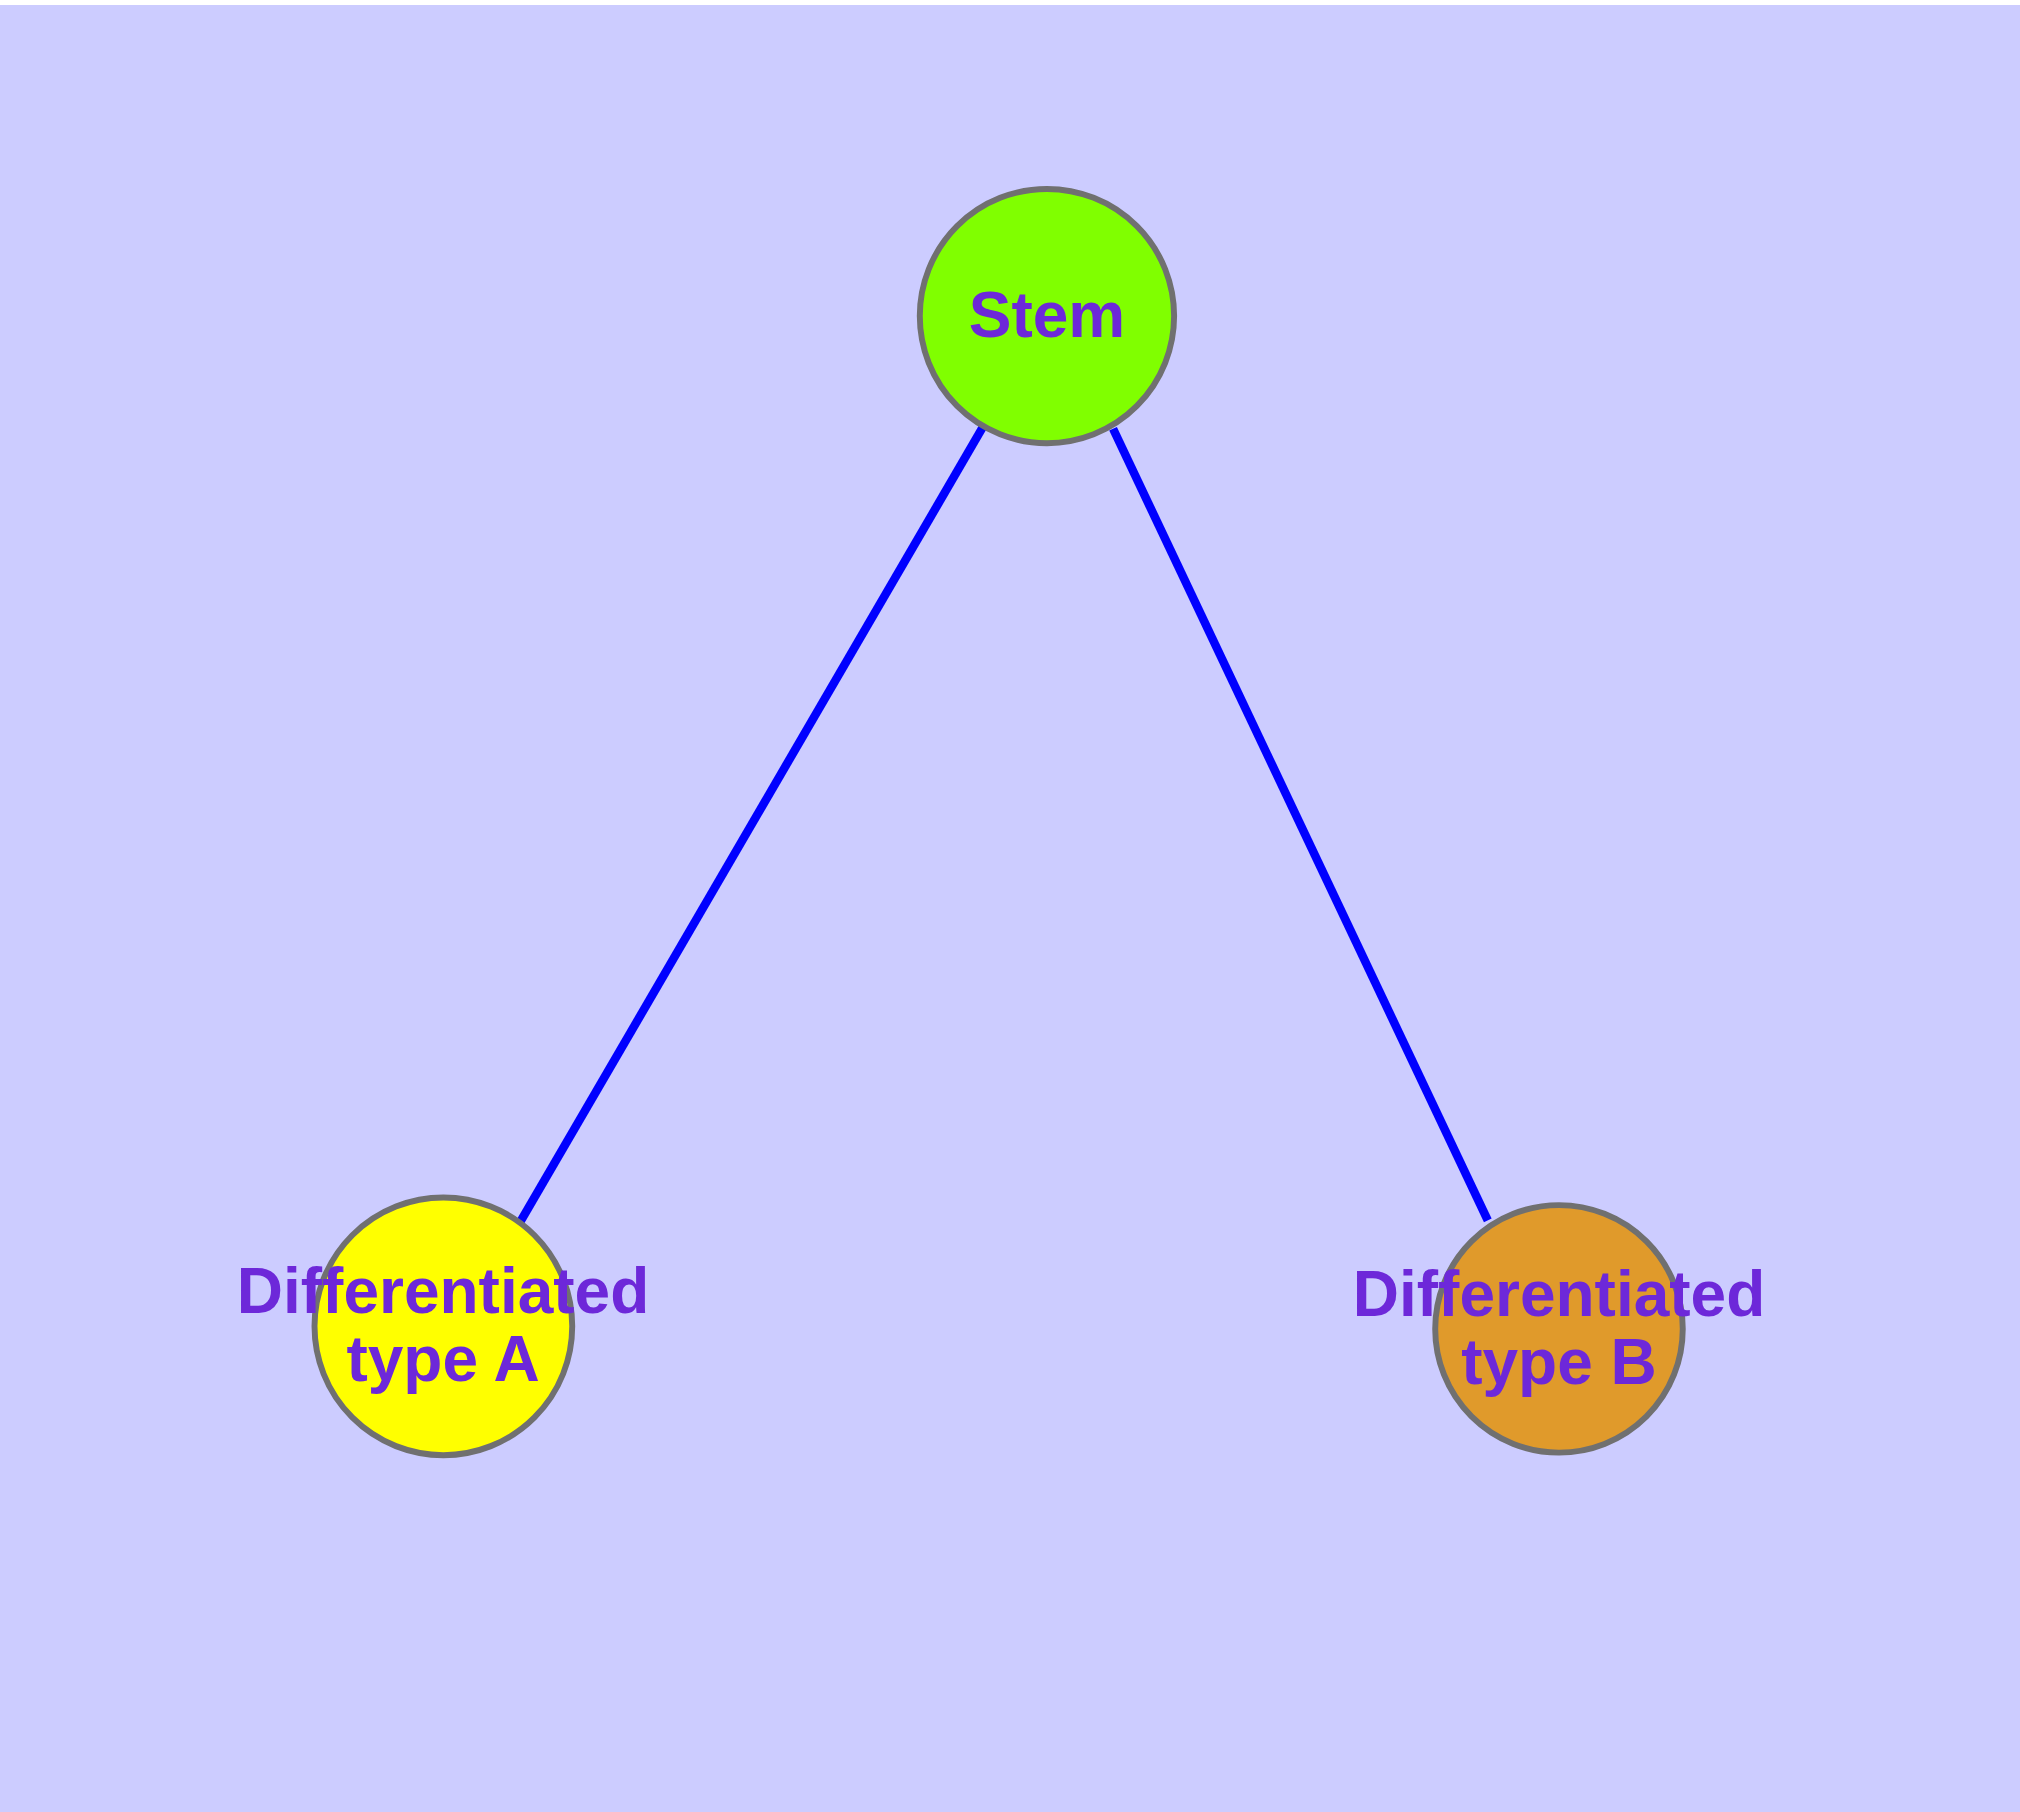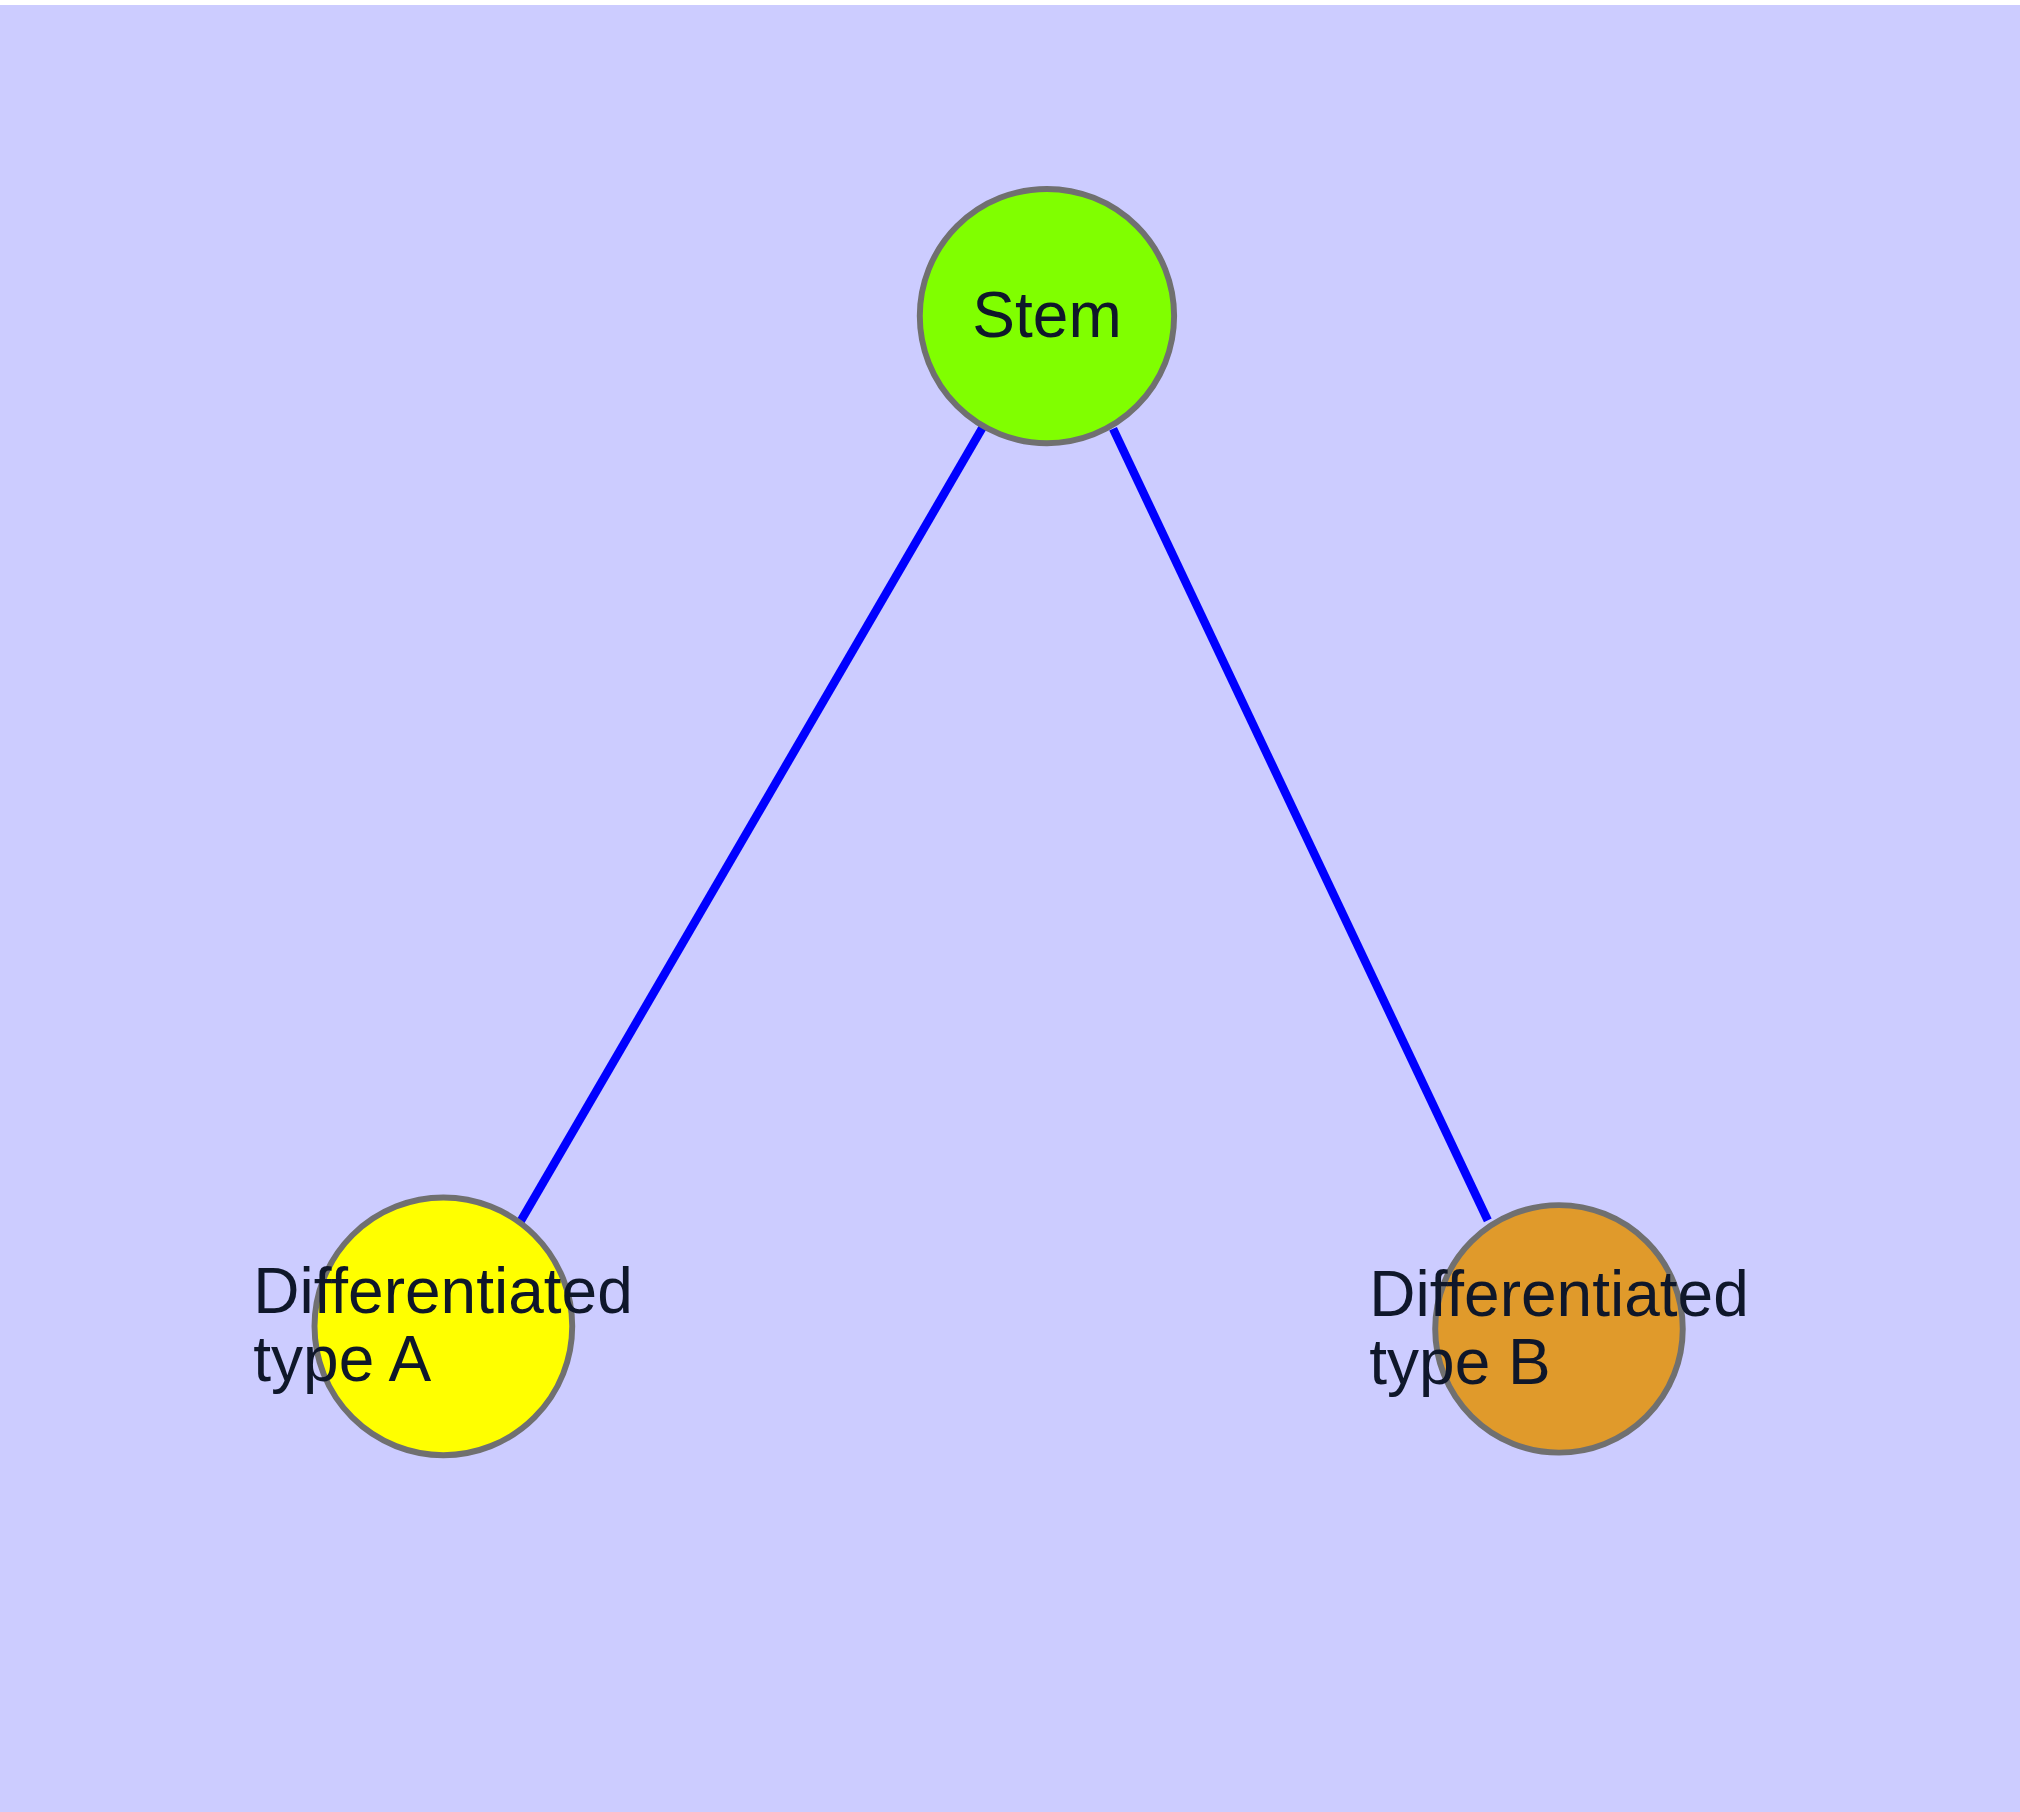--- a/index.html
+++ b/index.html
@@ -27,23 +27,23 @@
   #graph-svg {
     position: absolute;
     left: 0;
     top: 0;
     width: 2021px;
     height: 1807px;
     display: block;
   }
   .node-label {
     position: absolute;
-    text-align: left;
-    color: #0f172a;
-    font-weight: normal;
+    text-align: center;
+    color: #6d28d9;
+    font-weight: bold;
     line-height: 1.06;
     white-space: pre;
     pointer-events: none;
     transform: translate(-50%, -50%);
   }
 </style>
 </head>
 <body>
 
 <div id="canvas">

